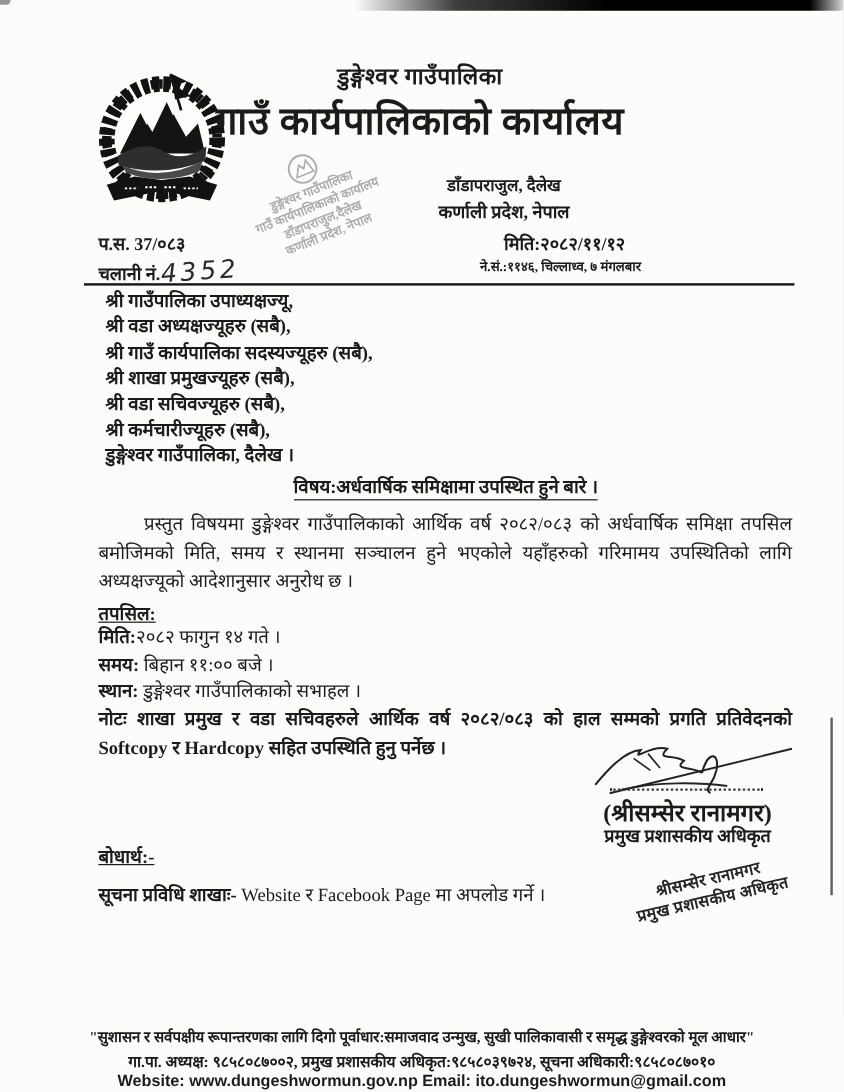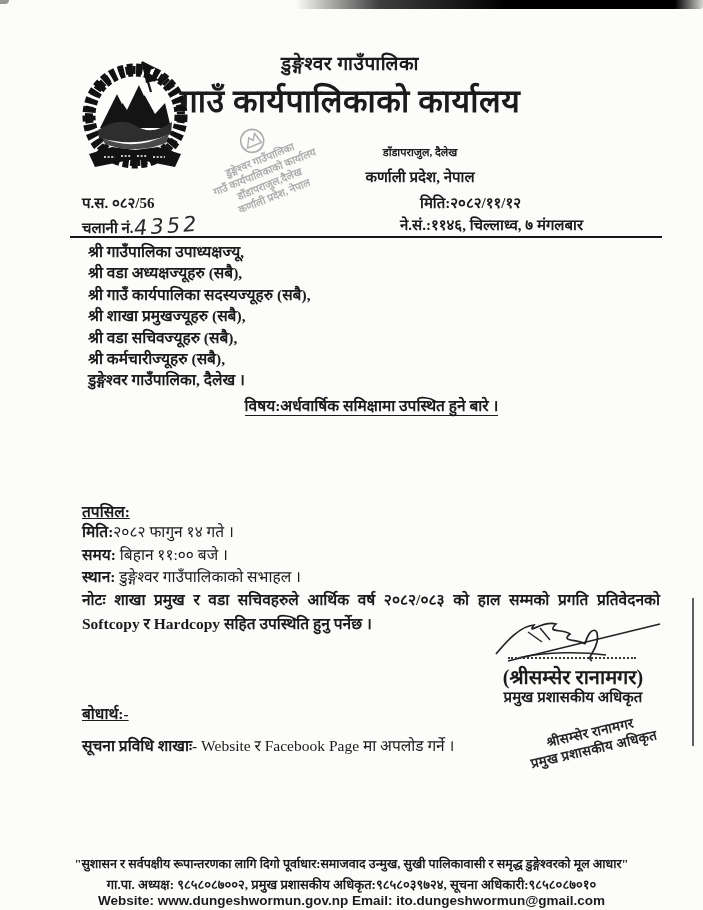--- a/index.html
+++ b/index.html
@@ -16,38 +16,38 @@
   
   .scan-top{top:0;left:0;width:703px;height:9px;
     background:linear-gradient(to right, rgba(0,0,0,0) 0%, rgba(0,0,0,0) 42%,
       rgba(15,15,15,.8) 54%, #000 72%, #000 96%, rgba(0,0,0,.15) 100%);
     border-radius:0 0 3px 3px;}
   .corner-mark{top:0;left:0;width:9px;height:4px;background:#444;opacity:.55;border-radius:0 0 4px 0;}
   .edge-right{right:9px;top:598px;width:2px;height:148px;background:#1c1c1c;opacity:.7;}
   
   .muni-name{top:50px;left:160px;width:380px;font-size:19px;letter-spacing:.5px;}
   .office-name{top:78px;left:120px;width:460px;font-size:32px;letter-spacing:.5px;}
-  .addr1{top:144px;left:330px;width:180px;font-size:11px;}
+  .addr1{top:144px;left:330px;width:180px;font-size:14px;}
   .addr2{top:166px;left:330px;width:180px;font-size:15px;}
   .branch{top:187px;left:330px;width:180px;font-size:13.5px;}
   .logo{top:54px;left:76px;width:118px;height:128px;}
   
   .watermark{top:124px;left:196px;width:152px;height:132px;
     transform:rotate(-22deg); color:#9a9a9a; text-align:center;
     font-weight:700; font-size:10.5px; line-height:13px; opacity:.8;}
   .watermark svg{display:block;margin:0 auto 1px auto;}
   
   .ps{top:192px;left:82px;font-size:15px;}
   .chalani{top:214px;left:82px;font-size:15px;}
   .chalani .hand{
     font-family:"DejaVu Sans","Liberation Sans",sans-serif;
     font-style:italic;font-weight:400;font-size:21px;letter-spacing:3px;
     display:inline-block;transform:rotate(-4deg);color:#2a2a2a;}
   .date1{top:192px;left:420px;width:240px;font-size:15px;}
-  .date2{top:214px;left:400px;width:260px;font-size:15px;}
+  .date2{top:214px;left:400px;width:260px;font-size:11px;}
   .hr-main{top:236px;left:70px;width:592px;border-top:2.5px solid #161616;}
   
   .recipients{top:241px;left:88px;font-size:15.5px;line-height:21.4px;}
   
   .subject{top:394px;left:0;width:703px;font-size:15.5px;padding-left:20px;}
   .subject span{border-bottom:1.6px solid #1b1b1b;padding-bottom:1px;}
   
   .body-par{top:426px;left:82px;width:578px;font-size:15.5px;line-height:23.5px;
     text-align:justify;text-indent:38px;}
   .tapasil{top:500px;left:82px;font-size:15.5px;text-decoration:underline;}
@@ -106,21 +106,21 @@
     <div>गाउँ कार्यपालिकाको कार्यालय</div>
     <div>डाँडापराजुल,दैलेख</div>
     <div>कर्णाली प्रदेश, नेपाल</div>
   </div>
 
   <div class="abs muni-name center b">डुङ्गेश्वर गाउँपालिका</div>
   <div class="abs office-name center b">गाउँ कार्यपालिकाको कार्यालय</div>
   <div class="abs addr1 center b">डाँडापराजुल, दैलेख</div>
   <div class="abs addr2 center b">कर्णाली प्रदेश, नेपाल</div>
 
-  <div class="abs ps b">प.स. ०८२/56</div>
+  <div class="abs ps b">प.स. 37/०८३</div>
   <div class="abs chalani b">
     <span>चलानी नं.</span><span class="hand">4352</span>
   </div>
   <div class="abs date1 right b">मिति:२०८२/११/१२</div>
   <div class="abs date2 right b">ने.सं.:११४६, चिल्लाध्व, ७ मंगलबार</div>
   <div class="abs hr-main"></div>
 
   <div class="abs recipients b">
     <div>श्री गाउँपालिका उपाध्यक्षज्यू,</div>
     <div>श्री वडा अध्यक्षज्यूहरु (सबै),</div>
@@ -128,20 +128,21 @@
     <div>श्री शाखा प्रमुखज्यूहरु (सबै),</div>
     <div>श्री वडा सचिवज्यूहरु (सबै),</div>
     <div>श्री कर्मचारीज्यूहरु (सबै),</div>
     <div>डुङ्गेश्वर गाउँपालिका, दैलेख ।</div>
   </div>
 
   <div class="abs subject center b">
     <span>विषय:अर्धवार्षिक समिक्षामा उपस्थित हुने बारे ।</span>
   </div>
 
+  <div class="abs body-par">प्रस्तुत विषयमा डुङ्गेश्वर गाउँपालिकाको आर्थिक वर्ष २०८२/०८३ को अर्धवार्षिक समिक्षा तपसिल बमोजिमको मिति, समय र स्थानमा सञ्चालन हुने भएकोले यहाँहरुको गरिमामय उपस्थितिको लागि अध्यक्षज्यूको आदेशानुसार अनुरोध छ ।</div>
   <div class="abs tapasil b">तपसिल:</div>
 
   <div class="abs details">
     <div><span class="b">मिति:</span><span>२०८२ फागुन १४ गते ।</span></div>
     <div><span class="b">समय:</span><span> बिहान ११:०० बजे ।</span></div>
     <div><span class="b">स्थान:</span><span> डुङ्गेश्वर गाउँपालिकाको सभाहल ।</span></div>
   </div>
 
   <div class="abs note">नोटः शाखा प्रमुख र वडा सचिवहरुले आर्थिक वर्ष २०८२/०८३ को हाल सम्मको प्रगति प्रतिवेदनको Softcopy र Hardcopy सहित उपस्थिति हुनु पर्नेछ ।</div>
 

